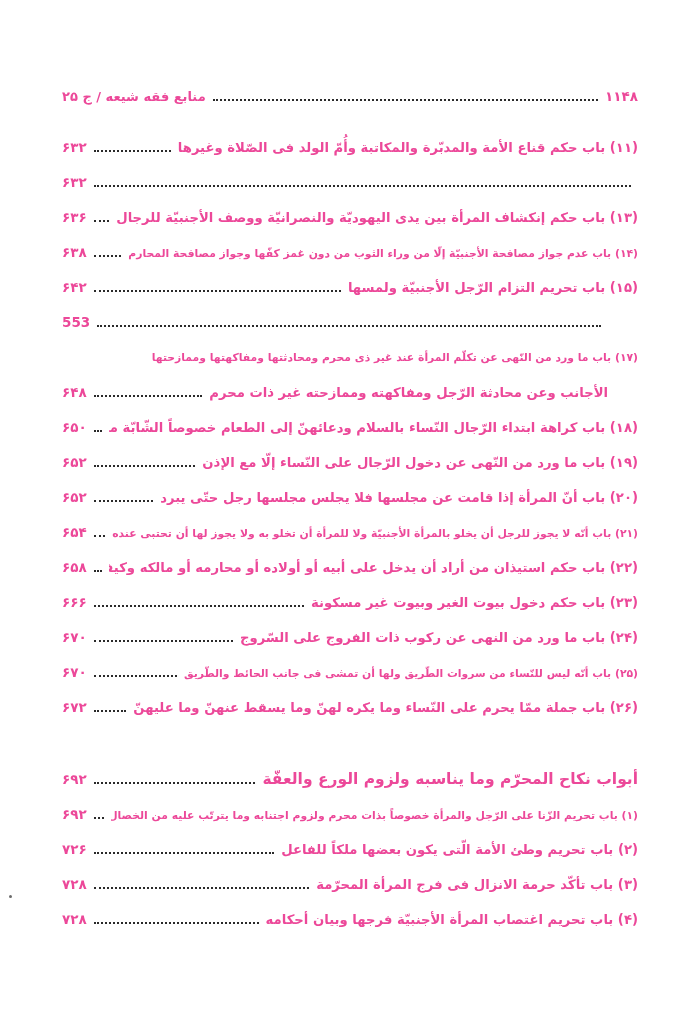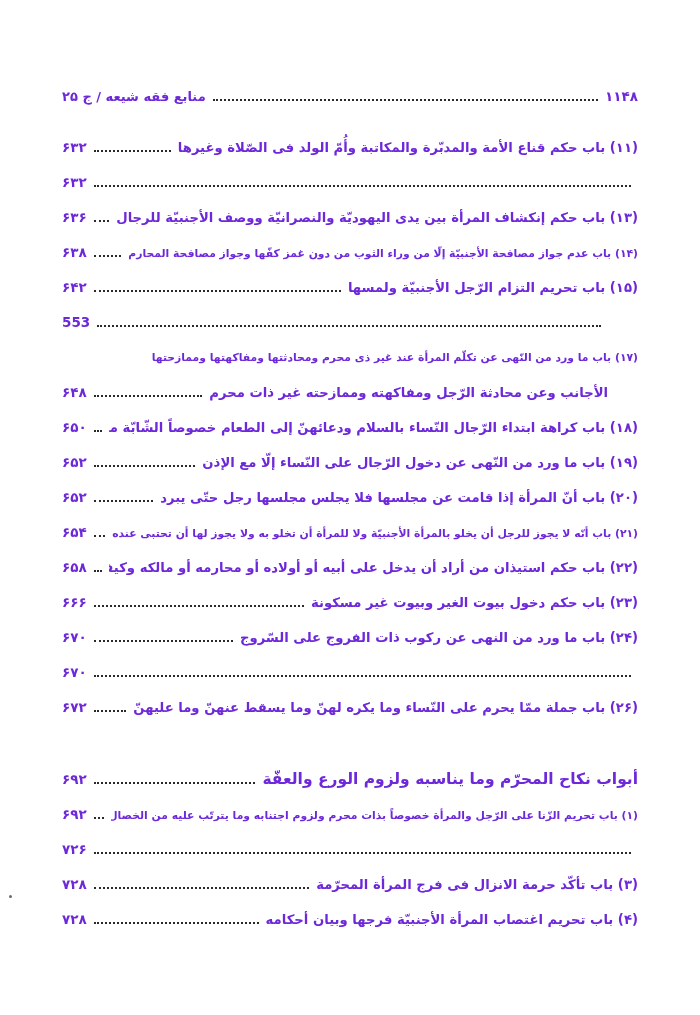--- a/index.html
+++ b/index.html
@@ -2,21 +2,21 @@
 <html lang="ar"><head>
 <meta charset="utf-8">
 <style>
   html,body{margin:0;padding:0;}
   body{background:#e8e8e8;}
   .page{
     position:relative;
     width:700px;height:1015px;
     margin:0 auto;
     background:#ffffff;
-    color:#6d28d9;
+    color:#ec4899;
     font-family:"DejaVu Sans",sans-serif;
     overflow:hidden;
   }
   
   .header{
     display:flex;align-items:baseline;
     margin:88px 62px 0 62px;
     font-weight:bold;font-size:13px;
   }
   .header .title{direction:rtl;white-space:nowrap;}
@@ -133,20 +133,21 @@
     <span class="txt">(۲۳) باب حكم دخول بيوت الغير وبيوت غير مسكونة</span>
     <span class="leader"></span>
     <span class="pg">۶۶۶</span>
   </div>
       <div class="row">
     <span class="txt">(۲۴) باب ما ورد من النهى عن ركوب ذات الفروج على السّروج</span>
     <span class="leader"></span>
     <span class="pg">۶۷۰</span>
   </div>
       <div class="row small">
+    <span class="txt">(۲۵) باب أنّه ليس للنّساء من سروات الطّريق ولها أن تمشى فى جانب الحائط والطّريق</span>
     <span class="leader"></span>
     <span class="pg">۶۷۰</span>
   </div>
       <div class="row">
     <span class="txt">(۲۶) باب جملة ممّا يحرم على النّساء وما يكره لهنّ وما يسقط عنهنّ وما عليهنّ</span>
     <span class="leader"></span>
     <span class="pg">۶۷۲</span>
   </div>
     </div>
 
@@ -156,20 +157,21 @@
     <span class="pg">۶۹۲</span>
   </div>
 
   <div class="section-list" id="section2-list">
       <div class="row small shortsep">
     <span class="txt">(۱) باب تحريم الزّنا على الرّجل والمرأة خصوصاً بذات محرم ولزوم اجتنابه وما يترتّب عليه من الخصال والعقوبات</span>
     <span class="leader"></span>
     <span class="pg">۶۹۲</span>
   </div>
       <div class="row">
+    <span class="txt">(۲) باب تحريم وطئ الأمة الّتى يكون بعضها ملكاً للفاعل</span>
     <span class="leader"></span>
     <span class="pg">۷۲۶</span>
   </div>
       <div class="row">
     <span class="txt">(۳) باب تأكّد حرمة الانزال فى فرج المرأة المحرّمة</span>
     <span class="leader"></span>
     <span class="pg">۷۲۸</span>
   </div>
       <div class="row">
     <span class="txt">(۴) باب تحريم اغتصاب المرأة الأجنبيّة فرجها وبيان أحكامه</span>

